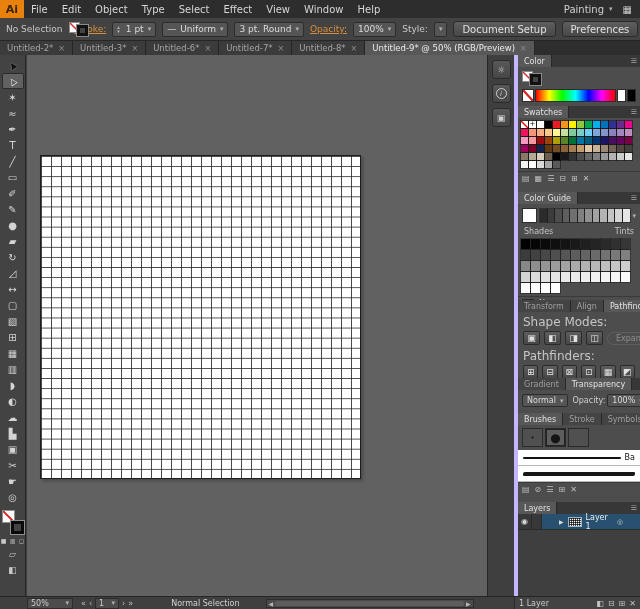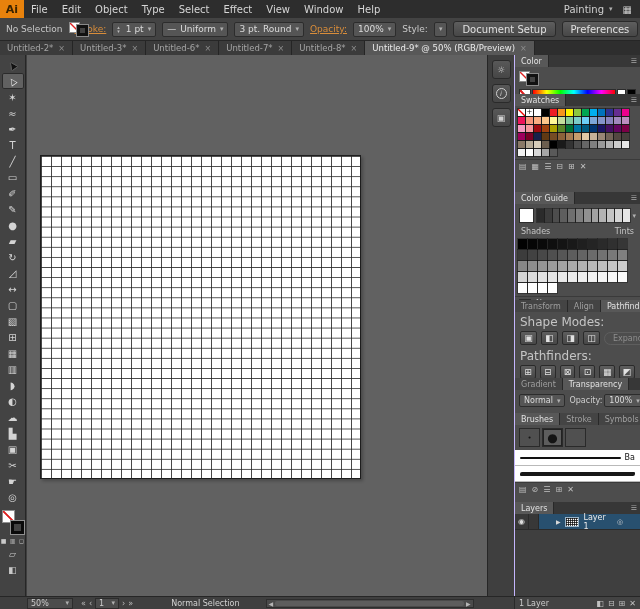--- a/index.html
+++ b/index.html
@@ -75,21 +75,21 @@
 
   
   .dock{position:absolute;left:487px;width:27px;top:0;bottom:0;background:#3f3f3f;
     border-left:1px solid #262626;display:flex;flex-direction:column;align-items:center;padding-top:5px;gap:5px}
   .dock-btn{width:19px;height:19px;background:linear-gradient(#585858,#464646);border:1px solid #2a2a2a;
     border-radius:3px;display:flex;align-items:center;justify-content:center;font-size:9px;color:#d2d2d2;flex:0 0 auto}
   .dock-btn .circle{width:11px;height:11px;border:1px solid #cfcfcf;border-radius:50%;
     display:flex;align-items:center;justify-content:center;font-size:7px;font-style:italic}
 
   
-  .rightcol{position:absolute;left:514px;right:0;top:0;bottom:0;background:#4d4d4d;border-left:1px solid #c4b5fd}
+  .rightcol{position:absolute;left:514px;right:0;top:0;bottom:0;background:#4d4d4d;border-left:4px solid #c4b5fd}
   .sec{position:absolute;left:0;right:0}
   .phead{height:12px;background:#373737;display:flex;align-items:stretch}
   .ptab{background:#585858;color:#e2e2e2;font-size:8px;padding:0 6px;display:flex;align-items:center;gap:3px;
     border-right:1px solid #282828;white-space:nowrap}
   .ptab.dim{background:#444;color:#9f9f9f}
   .phead .pmenu{margin-left:auto;font-size:7px;color:#a8a8a8;display:flex;align-items:center;padding-right:3px}
   .pbody{background:#4d4d4d}
 
   
   .color-body{position:relative;height:39px;padding:3px 4px}
@@ -434,21 +434,21 @@
         </span>
         <div class="spectrum-row">
           <span class="spec-none"></span>
           <span class="spectrum" style="background: linear-gradient(90deg, rgb(255, 0, 0), rgb(255, 255, 0), rgb(0, 255, 0), rgb(0, 255, 255), rgb(0, 0, 255), rgb(255, 0, 255), rgb(255, 0, 0));"></span>
           <span class="bw w"></span>
           <span class="bw b"></span>
         </div>
       </div>
     </div>
 
-    <div class="sec" style="top:39px;height:84px">
+    <div class="sec" style="top:51px;height:84px">
       <div class="phead">
         <span class="ptab">Swatches</span>
         <span class="pmenu">☰</span>
       </div>
       <div class="sw-grid">
           <span class="sw none" style="background:"></span>
           <span class="sw reg" style="background:"></span>
           <span class="sw " style="background:#FFFFFF"></span>
           <span class="sw " style="background:#000000"></span>
           <span class="sw " style="background:#ED1C24"></span>

